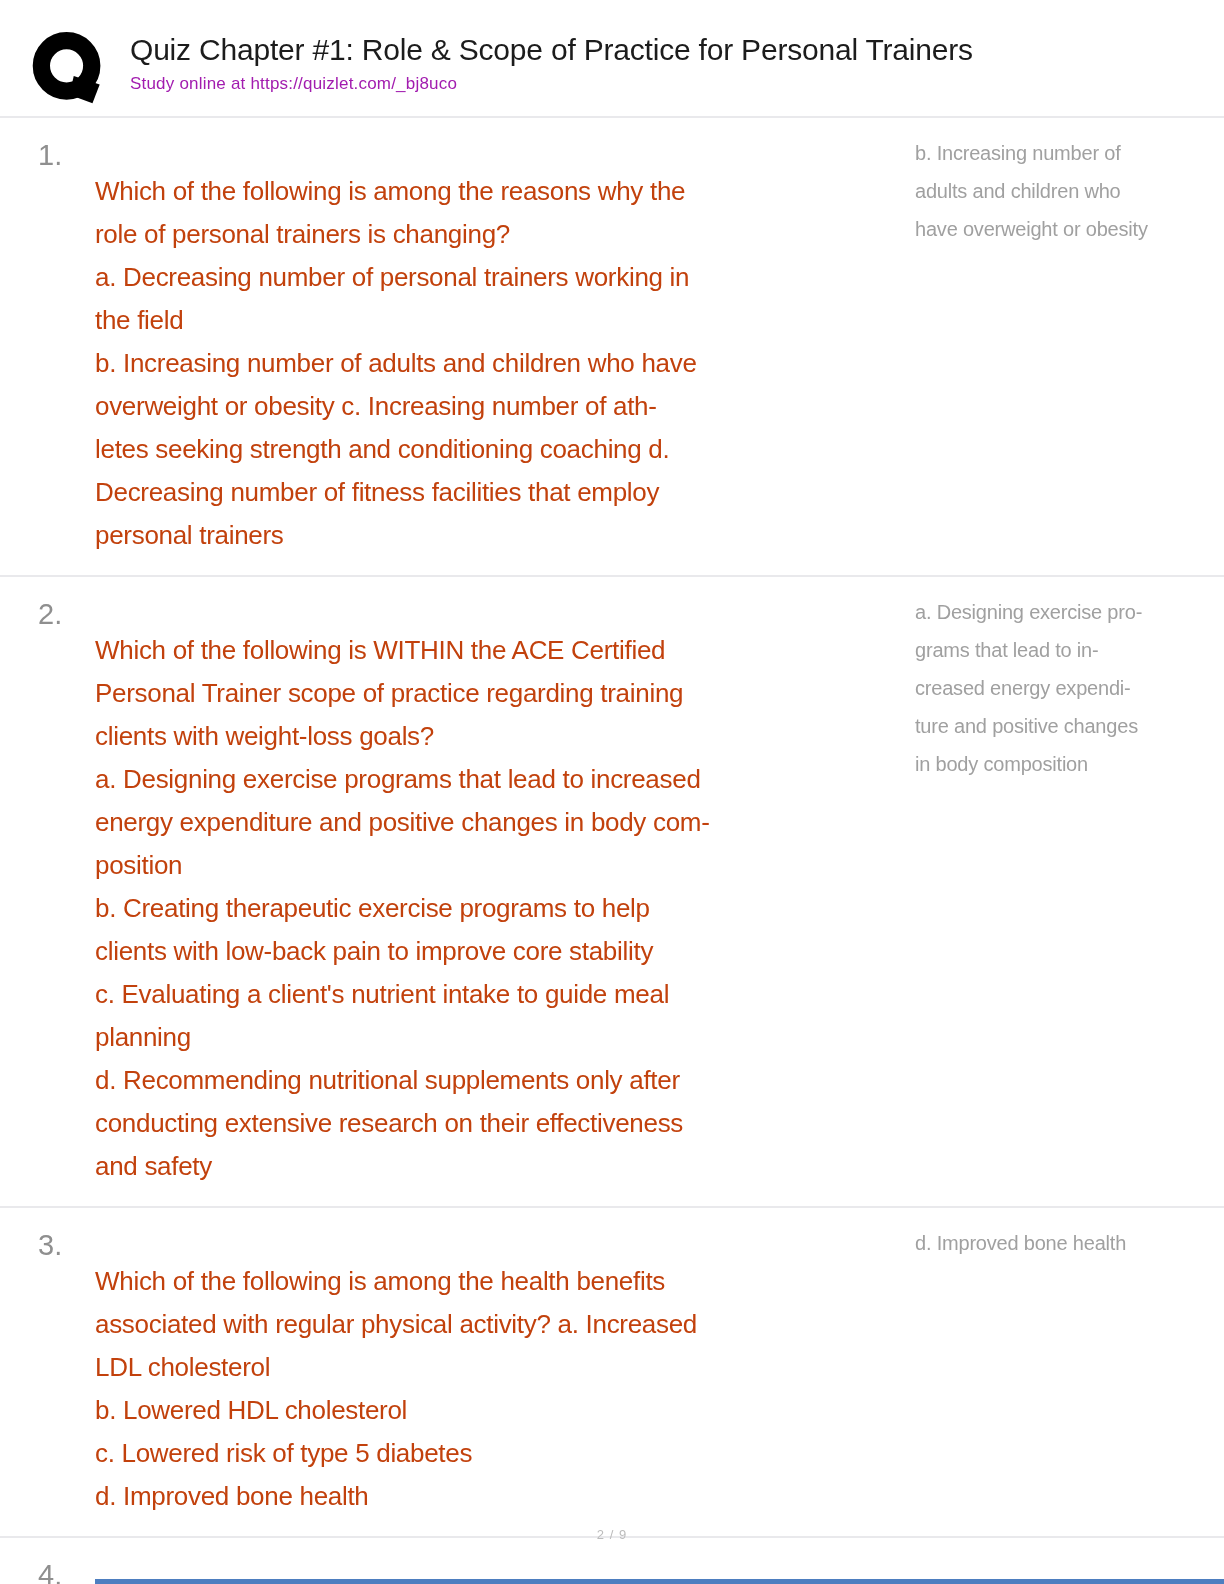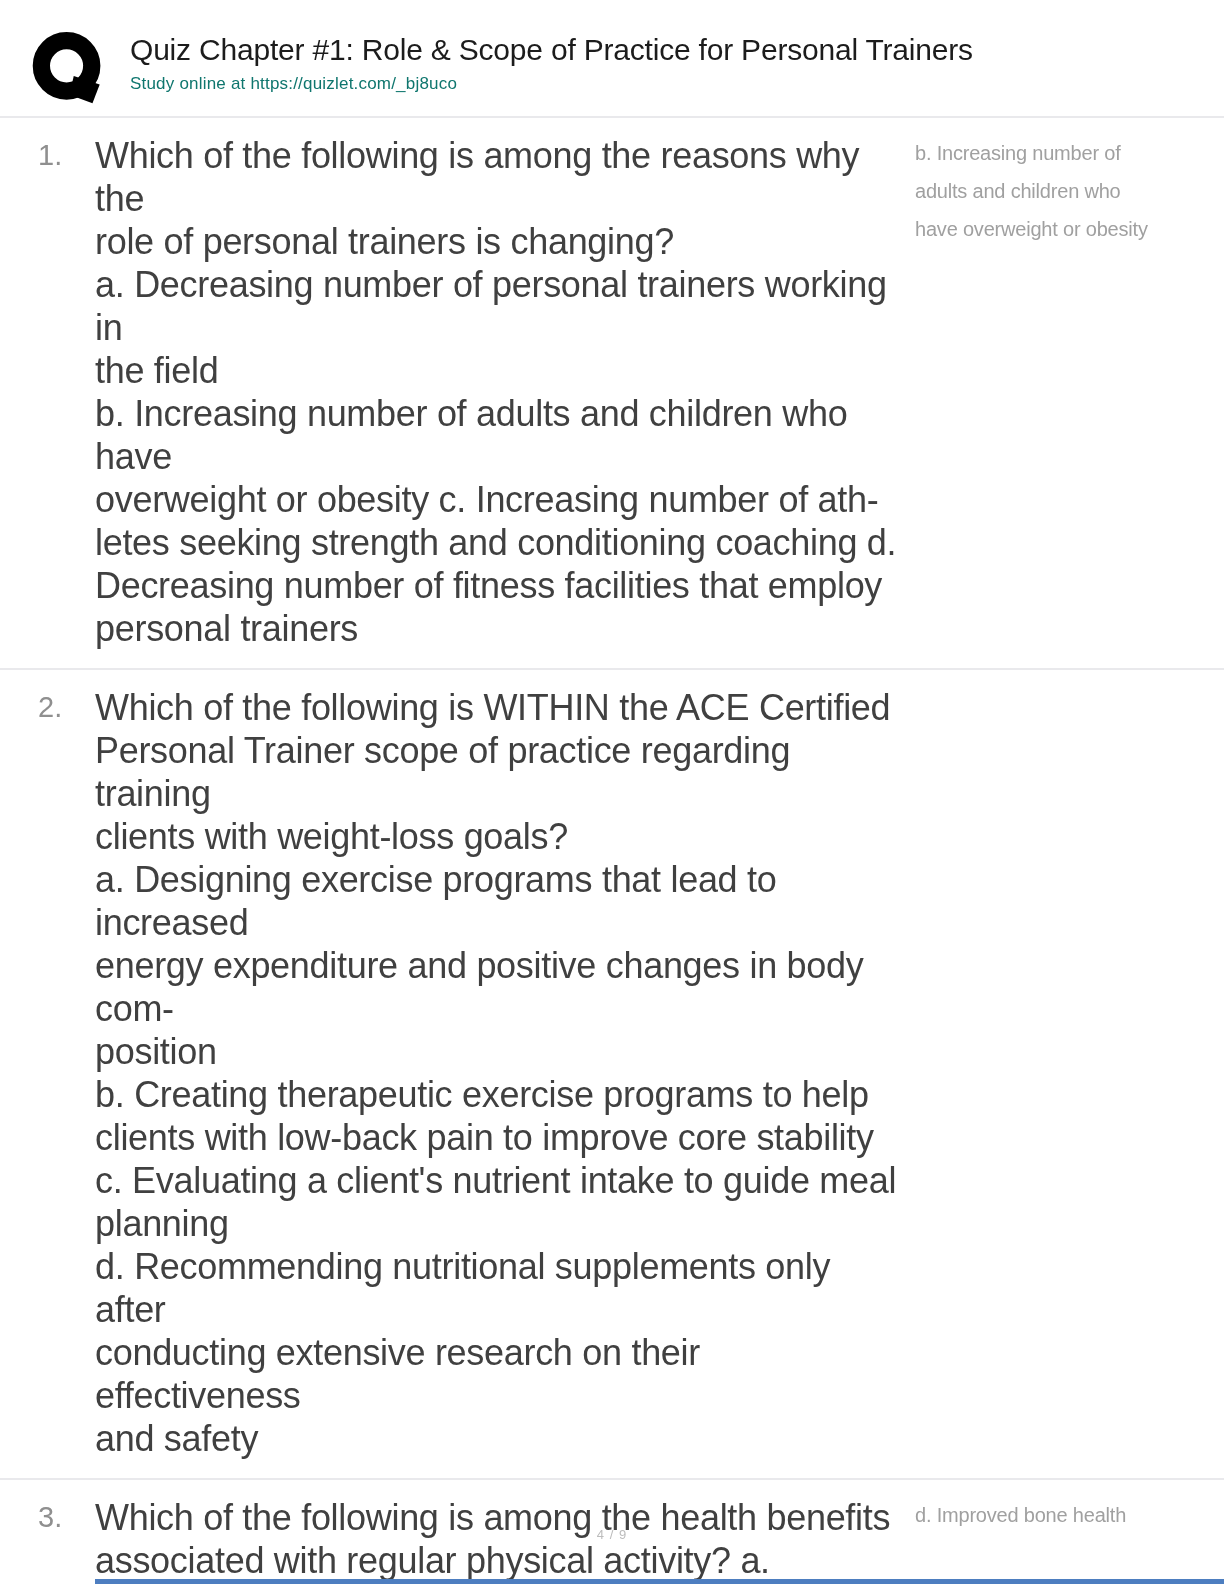--- a/index.html
+++ b/index.html
@@ -39,21 +39,21 @@
     font-size: 30px;
     font-weight: 500;
     color: #1c1c1c;
     letter-spacing: -0.2px;
     line-height: 40px;
   }
   .subtitle {
     margin-top: 4px;
     font-size: 17px;
     font-weight: 300;
-    color: #0f766e;
+    color: #a21caf;
     letter-spacing: 0.2px;
     text-decoration: none;
     display: inline-block;
   }
   .header-rule {
     border: none;
     border-top: 2px solid #e9e9ec;
     margin: 8px 0 0 0;
   }
 
@@ -71,26 +71,27 @@
     flex: 0 0 57px;
     padding-left: 38px;
     font-size: 29px;
     font-weight: 300;
     color: #8f8f8f;
     line-height: 43px;
   }
   .q-text {
     flex: 0 0 810px;
     width: 810px;
-    font-size: 36px;
+    font-size: 26px;
     font-weight: 400;
-    color: #404040;
+    color: #c2410c;
     letter-spacing: -0.3px;
     line-height: 43px;
     white-space: pre-line;
+    margin-top: 36px;
   }
   .q-answer {
     flex: 1 1 auto;
     margin-left: 10px;
     padding-right: 24px;
     font-size: 20px;
     font-weight: 300;
     color: #a0a0a0;
     letter-spacing: -0.2px;
     line-height: 38px;
@@ -166,20 +167,25 @@
 a. Designing exercise programs that lead to increased
 energy expenditure and positive changes in body com-
 position
 b. Creating therapeutic exercise programs to help
 clients with low-back pain to improve core stability
 c. Evaluating a client's nutrient intake to guide meal
 planning
 d. Recommending nutritional supplements only after
 conducting extensive research on their effectiveness
 and safety</div>
+      <div class="q-answer">a. Designing exercise pro-
+grams that lead to in-
+creased energy expendi-
+ture and positive changes
+in body composition</div>
     </div>
 
     <div class="row">
       <div class="q-number">3.</div>
       <div class="q-text">Which of the following is among the health benefits
 associated with regular physical activity? a. Increased
 LDL cholesterol
 b. Lowered HDL cholesterol
 c. Lowered risk of type 5 diabetes
 d. Improved bone health</div>
@@ -187,16 +193,16 @@
     </div>
 
     <div class="row row-empty">
       <div class="q-number">4.</div>
       <div class="q-text"></div>
       <div class="q-answer"></div>
     </div>
 
   </div>
 
-  <div class="page-indicator">4 / 9</div>
+  <div class="page-indicator">2 / 9</div>
   <div class="footer-bar"></div>
 
 </div>
 
 </body></html>

